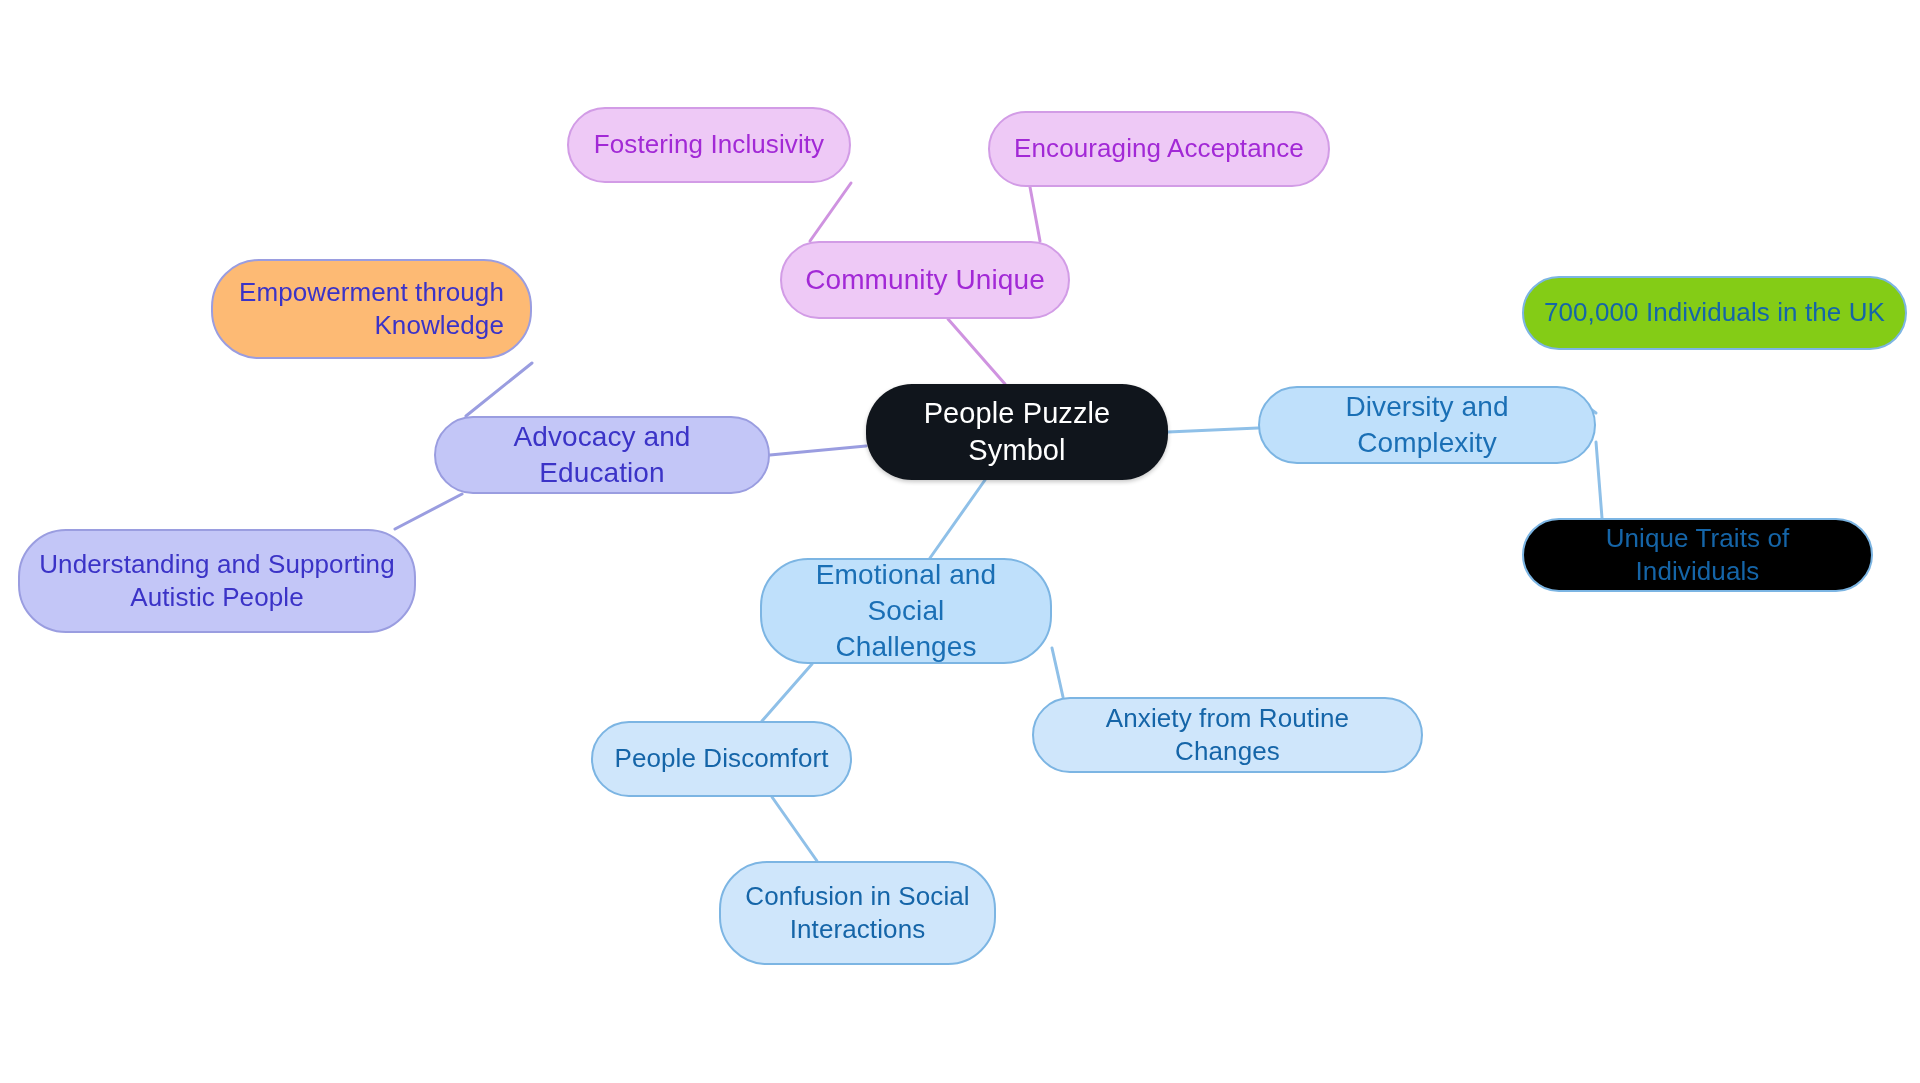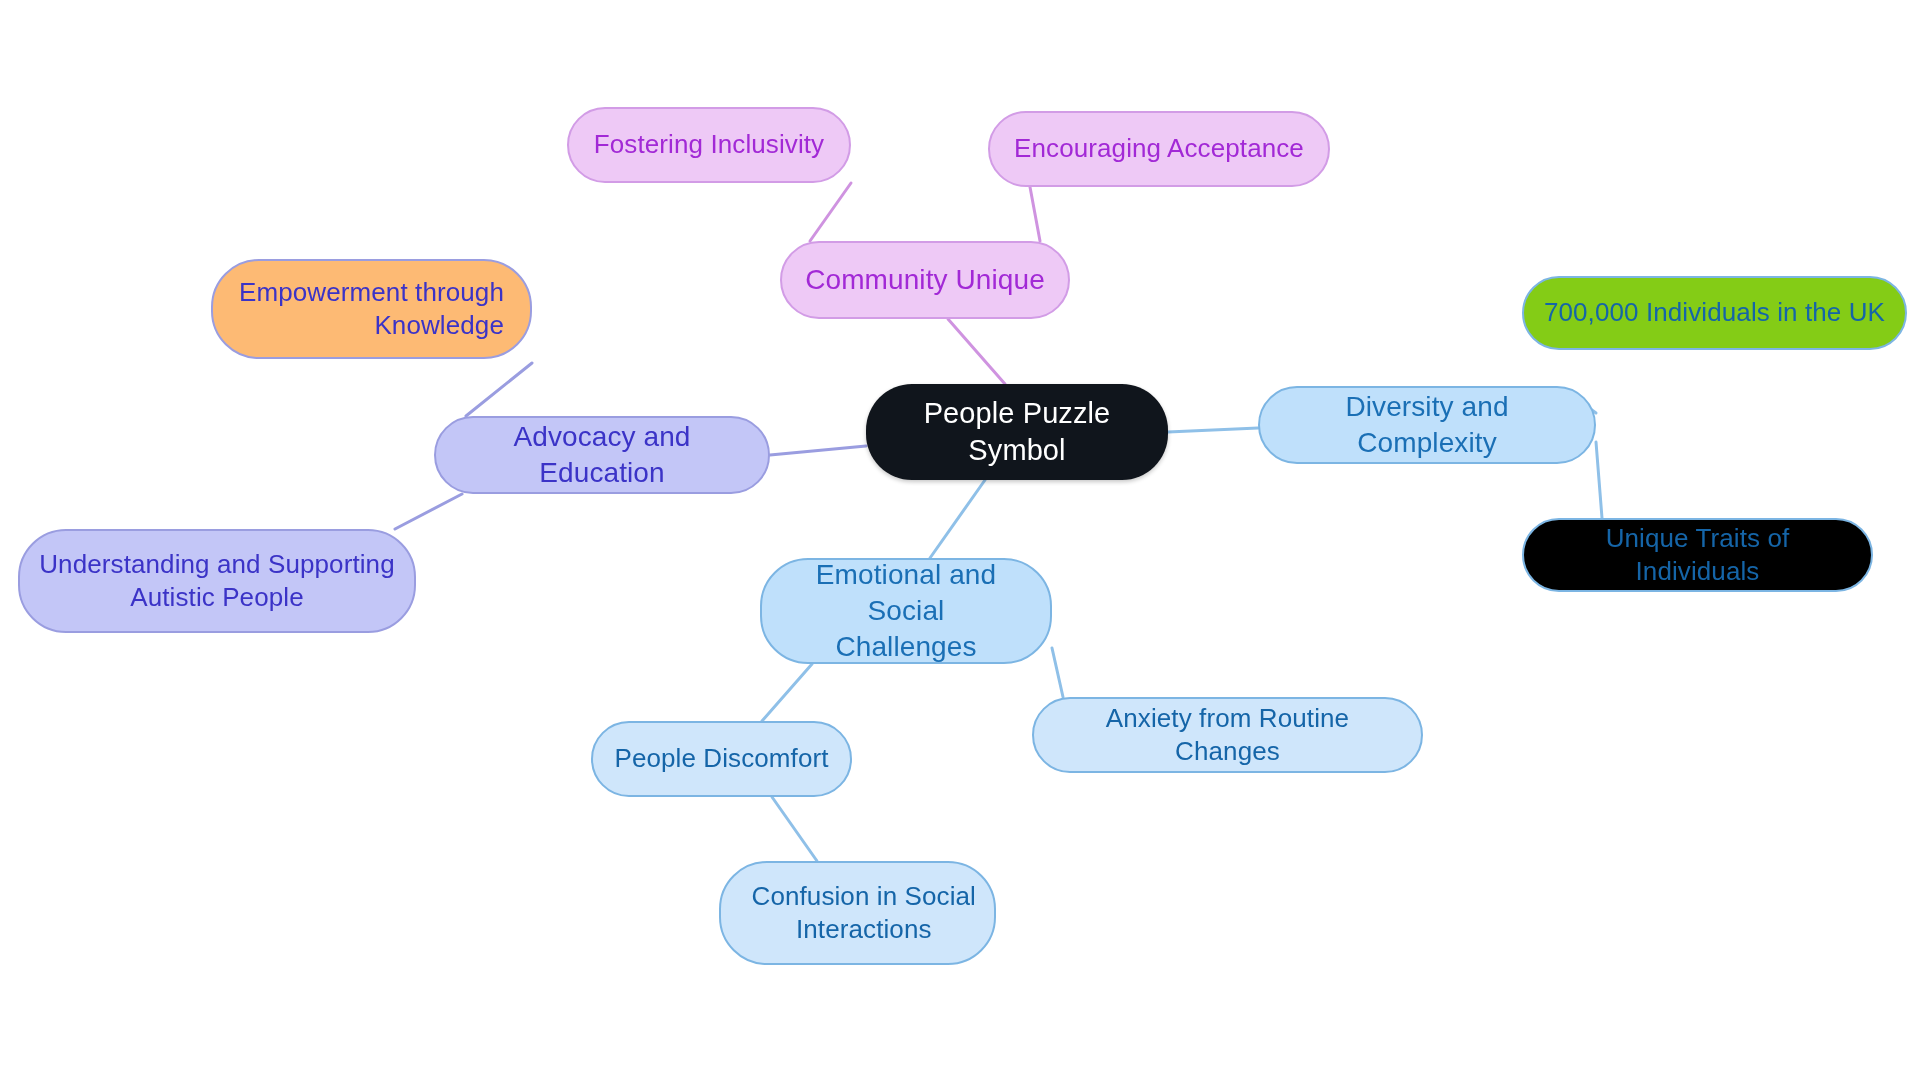--- a/index.html
+++ b/index.html
@@ -71,21 +71,21 @@
     </svg>
   <div id="node-layer">
       <div class="node node-root" style="left: 866px; top: 384px; width: 302px; height: 96px; background: rgb(16, 21, 28); color: rgb(255, 255, 255); border-color: transparent;"><span>People Puzzle Symbol</span></div>
       <div class="node node-lvl1" style="left: 1258px; top: 386px; width: 338px; height: 78px; background: rgb(191, 224, 251); border-color: rgb(124, 181, 227); color: rgb(26, 111, 181);"><span>Diversity and Complexity</span></div>
       <div class="node node-lvl2" style="left: 1522px; top: 276px; width: 385px; height: 74px; background: #84cc16; border-color: rgb(124, 181, 227); color: rgb(21, 101, 168);"><span>700,000 Individuals in the UK</span></div>
       <div class="node node-lvl2" style="left: 1522px; top: 518px; width: 351px; height: 74px; background: #000000; border-color: rgb(124, 181, 227); color: rgb(21, 101, 168);"><span>Unique Traits of Individuals</span></div>
       <div class="node node-lvl1" style="left: 760px; top: 558px; width: 292px; height: 106px; background: rgb(191, 224, 251); border-color: rgb(124, 181, 227); color: rgb(26, 111, 181);"><span>Emotional and Social
 Challenges</span></div>
       <div class="node node-lvl2" style="left: 591px; top: 721px; width: 261px; height: 76px; background: rgb(207, 230, 251); border-color: rgb(124, 181, 227); color: rgb(21, 101, 168);"><span>People Discomfort</span></div>
       <div class="node node-lvl2" style="left: 1032px; top: 697px; width: 391px; height: 76px; background: rgb(207, 230, 251); border-color: rgb(124, 181, 227); color: rgb(21, 101, 168);"><span>Anxiety from Routine Changes</span></div>
-      <div class="node node-lvl2" style="left: 719px; top: 861px; width: 277px; height: 104px; background: rgb(207, 230, 251); border-color: rgb(124, 181, 227); color: rgb(21, 101, 168); justify-content: flex-end;"><span>Confusion in Social
+      <div class="node node-lvl2" style="left: 719px; top: 861px; width: 277px; height: 104px; background: rgb(207, 230, 251); border-color: rgb(124, 181, 227); color: rgb(21, 101, 168);"><span>Confusion in Social
 Interactions</span></div>
       <div class="node node-lvl1" style="left: 434px; top: 416px; width: 336px; height: 78px; background: rgb(195, 198, 247); border-color: rgb(154, 157, 224); color: rgb(59, 51, 199);"><span>Advocacy and Education</span></div>
       <div class="node node-lvl2" style="left: 211px; top: 259px; width: 321px; height: 100px; background: #fdba74; border-color: rgb(154, 157, 224); color: rgb(59, 51, 199); text-align: right;"><span>Empowerment through
 Knowledge</span></div>
       <div class="node node-lvl2" style="left: 18px; top: 529px; width: 398px; height: 104px; background: rgb(195, 198, 247); border-color: rgb(154, 157, 224); color: rgb(59, 51, 199);"><span>Understanding and Supporting
 Autistic People</span></div>
       <div class="node node-lvl1" style="left: 780px; top: 241px; width: 290px; height: 78px; background: rgb(238, 201, 246); border-color: rgb(210, 156, 230); color: rgb(162, 41, 214);"><span>Community Unique</span></div>
       <div class="node node-lvl2" style="left: 567px; top: 107px; width: 284px; height: 76px; background: rgb(238, 201, 246); border-color: rgb(210, 156, 230); color: rgb(162, 41, 214);"><span>Fostering Inclusivity</span></div>
       <div class="node node-lvl2" style="left: 988px; top: 111px; width: 342px; height: 76px; background: rgb(238, 201, 246); border-color: rgb(210, 156, 230); color: rgb(162, 41, 214);"><span>Encouraging Acceptance</span></div>
     </div>

